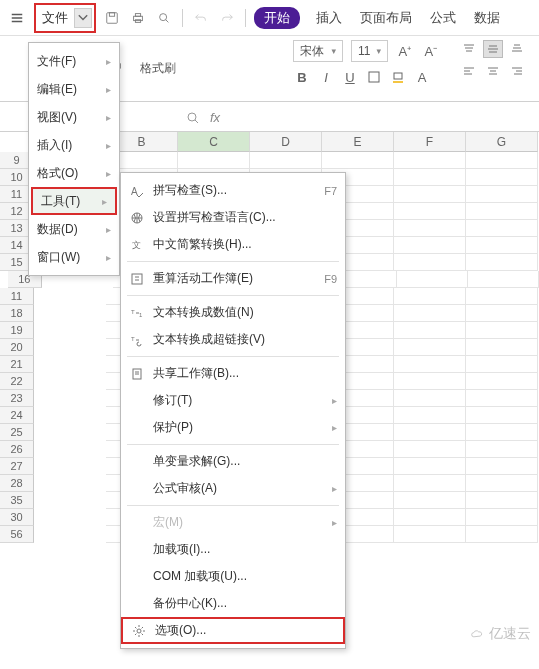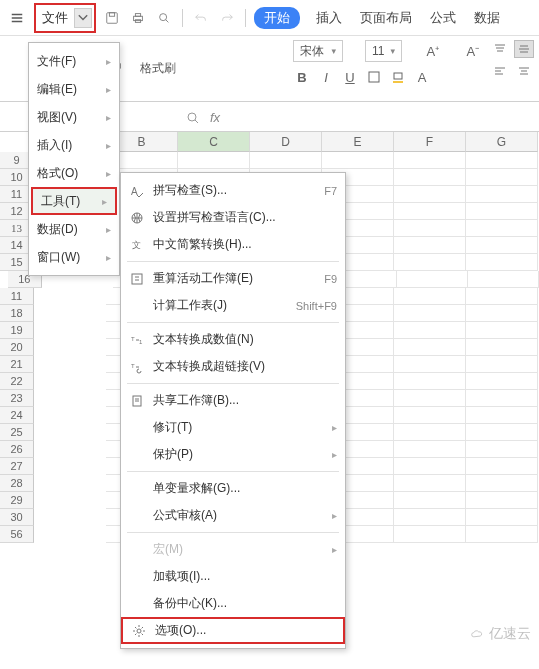--- a/index.html
+++ b/index.html
@@ -5,28 +5,28 @@
 * { box-sizing: border-box; margin: 0; padding: 0; font-family: "Microsoft YaHei", sans-serif; }
 body { background: #fff; overflow: hidden; width: 539px; height: 669px; position: relative; }
 
 .topbar { height: 36px; display: flex; align-items: center; padding: 0 6px; border-bottom: 1px solid #e0e0e0; gap: 6px; }
 .menu-btn { width: 22px; height: 22px; display: flex; align-items: center; justify-content: center; color: #595959; }
 .file-btn-wrap { border: 2px solid #d82c2c; height: 30px; display: flex; align-items: center; padding: 0 2px; }
 .file-btn { font-size: 13px; color: #333; padding: 6px 4px; }
 .file-dd { width: 18px; height: 20px; background: #e8e8e8; border: 1px solid #ccc; display: flex; align-items: center; justify-content: center; margin-left: 2px; }
 .qat-icon { width: 20px; height: 20px; color: #7a7a7a; display: flex; align-items: center; justify-content: center; }
 .qat-sep { width: 1px; height: 18px; background: #d0d0d0; margin: 0 2px; }
-.start-btn { background: #3b82f6; color: #fff; border-radius: 10px; padding: 2px 10px; font-size: 13px; }
+.start-btn { background: #4c1d95; color: #fff; border-radius: 10px; padding: 2px 10px; font-size: 13px; }
 .tabs { display: flex; gap: 18px; margin-left: 10px; }
 .tab { font-size: 13px; color: #444; }
 
 .ribbon { height: 66px; border-bottom: 1px solid #d0d0d0; display: flex; padding: 4px 8px; gap: 8px; }
 .paste-group { display: flex; align-items: center; gap: 4px; margin-top: 20px; margin-left: 110px; position: absolute; top: 40px; }
 .fmt-brush { font-size: 12px; color: #555; display: flex; align-items: center; gap: 2px; margin-left: 12px; }
-.font-row { display: flex; align-items: center; gap: 22px; margin-left: 165px; justify-content: center; }
+.font-row { display: flex; align-items: center; gap: 8px; margin-left: 165px; justify-content: center; }
 .font-select { border: 1px solid #ccc; height: 22px; padding: 0 6px; min-width: 50px; font-size: 12px; color: #555; display: flex; align-items: center; justify-content: space-between; gap: 6px; }
 .font-tools { display: flex; align-items: center; gap: 6px; margin-left: 165px; margin-top: 6px; }
 .tool-ic { width: 18px; height: 18px; color: #666; font-size: 13px; display: flex; align-items: center; justify-content: center; }
 .align-group { display: flex; flex-direction: column; gap: 4px; margin-left: 20px; }
 .align-row { display: flex; gap: 4px; }
 .align-ic { width: 20px; height: 18px; border: 1px solid transparent; display: flex; align-items: center; justify-content: center; }
 .align-ic.active { background: #e0e0e0; border-color: #bbb; }
 
 .namebox-row { height: 28px; border-bottom: 1px solid #d0d0d0; display: flex; align-items: center; padding: 0 16px; gap: 8px; margin-top: 2px; }
 .fx { font-style: italic; color: #888; font-size: 13px; }
@@ -251,21 +251,21 @@
         <div class="rowhead" style="margin-left: 0px;">12</div>
         <div style="width: 72px;"></div>
         <div class="cell"></div>
         <div class="cell"></div>
         <div class="cell"></div>
         <div class="cell"></div>
         <div class="cell"></div>
         <div class="cell"></div>
       </div>
       <div class="grid-row">
-        <div class="rowhead" style="margin-left: 0px; font-family: Liberation Serif, serif;">13</div>
+        <div class="rowhead" style="margin-left: 0px;">13</div>
         <div style="width: 72px;"></div>
         <div class="cell"></div>
         <div class="cell"></div>
         <div class="cell"></div>
         <div class="cell"></div>
         <div class="cell"></div>
         <div class="cell"></div>
       </div>
       <div class="grid-row">
         <div class="rowhead" style="margin-left: 0px;">14</div>
@@ -411,21 +411,21 @@
         <div class="rowhead" style="margin-left: 0px;">28</div>
         <div style="width: 72px;"></div>
         <div class="cell"></div>
         <div class="cell"></div>
         <div class="cell"></div>
         <div class="cell"></div>
         <div class="cell"></div>
         <div class="cell"></div>
       </div>
       <div class="grid-row">
-        <div class="rowhead" style="margin-left: 0px;">29</div>
+        <div class="rowhead" style="margin-left: 0px;">35</div>
         <div style="width: 72px;"></div>
         <div class="cell"></div>
         <div class="cell"></div>
         <div class="cell"></div>
         <div class="cell"></div>
         <div class="cell"></div>
         <div class="cell"></div>
       </div>
       <div class="grid-row">
         <div class="rowhead" style="margin-left: 0px;">30</div>
@@ -517,25 +517,20 @@
     <div class="tm-item">
       <span class="tm-icon">
         <svg viewBox="0 0 14 14">
           <rect x="2" y="2" width="10" height="10" fill="none" stroke="#777"></rect>
           <path d="M5 5h4M5 8h4" stroke="#777"></path>
         </svg>
       </span>
       <span class="tm-label">重算活动工作簿(E)</span>
       <span class="tm-short">F9</span>
     </div>
-    <div class="tm-item">
-      <span class="tm-icon"></span>
-      <span class="tm-label">计算工作表(J)</span>
-      <span class="tm-short">Shift+F9</span>
-    </div>
     <div class="tm-sep"></div>
     <div class="tm-item">
       <span class="tm-icon">
         <svg viewBox="0 0 14 14">
           <text x="1" y="8" font-size="6" fill="#777">T</text>
           <path d="M6 7h3" stroke="#777"></path>
           <text x="9" y="11" font-size="6" fill="#777">1</text>
         </svg>
       </span>
       <span class="tm-label">文本转换成数值(N)</span>
@@ -582,20 +577,24 @@
     </div>
     <div class="tm-sep"></div>
     <div class="tm-item disabled">
       <span class="tm-icon"></span>
       <span class="tm-label">宏(M)</span>
       <span class="tm-arrow">▸</span>
     </div>
     <div class="tm-item">
       <span class="tm-icon"></span>
       <span class="tm-label">加载项(I)...</span>
+    </div>
+    <div class="tm-item">
+      <span class="tm-icon"></span>
+      <span class="tm-label">COM 加载项(U)...</span>
     </div>
     <div class="tm-item">
       <span class="tm-icon"></span>
       <span class="tm-label">备份中心(K)...</span>
     </div>
     <div class="tm-item boxed">
       <span class="tm-icon">
         <svg viewBox="0 0 14 14">
           <circle cx="7" cy="7" r="2" fill="none" stroke="#777"></circle>
           <path d="M7 1v2M7 11v2M1 7h2M11 7h2M3 3l1.4 1.4M9.6 9.6L11 11M11 3l-1.4 1.4M4.4 9.6L3 11" stroke="#777"></path>

